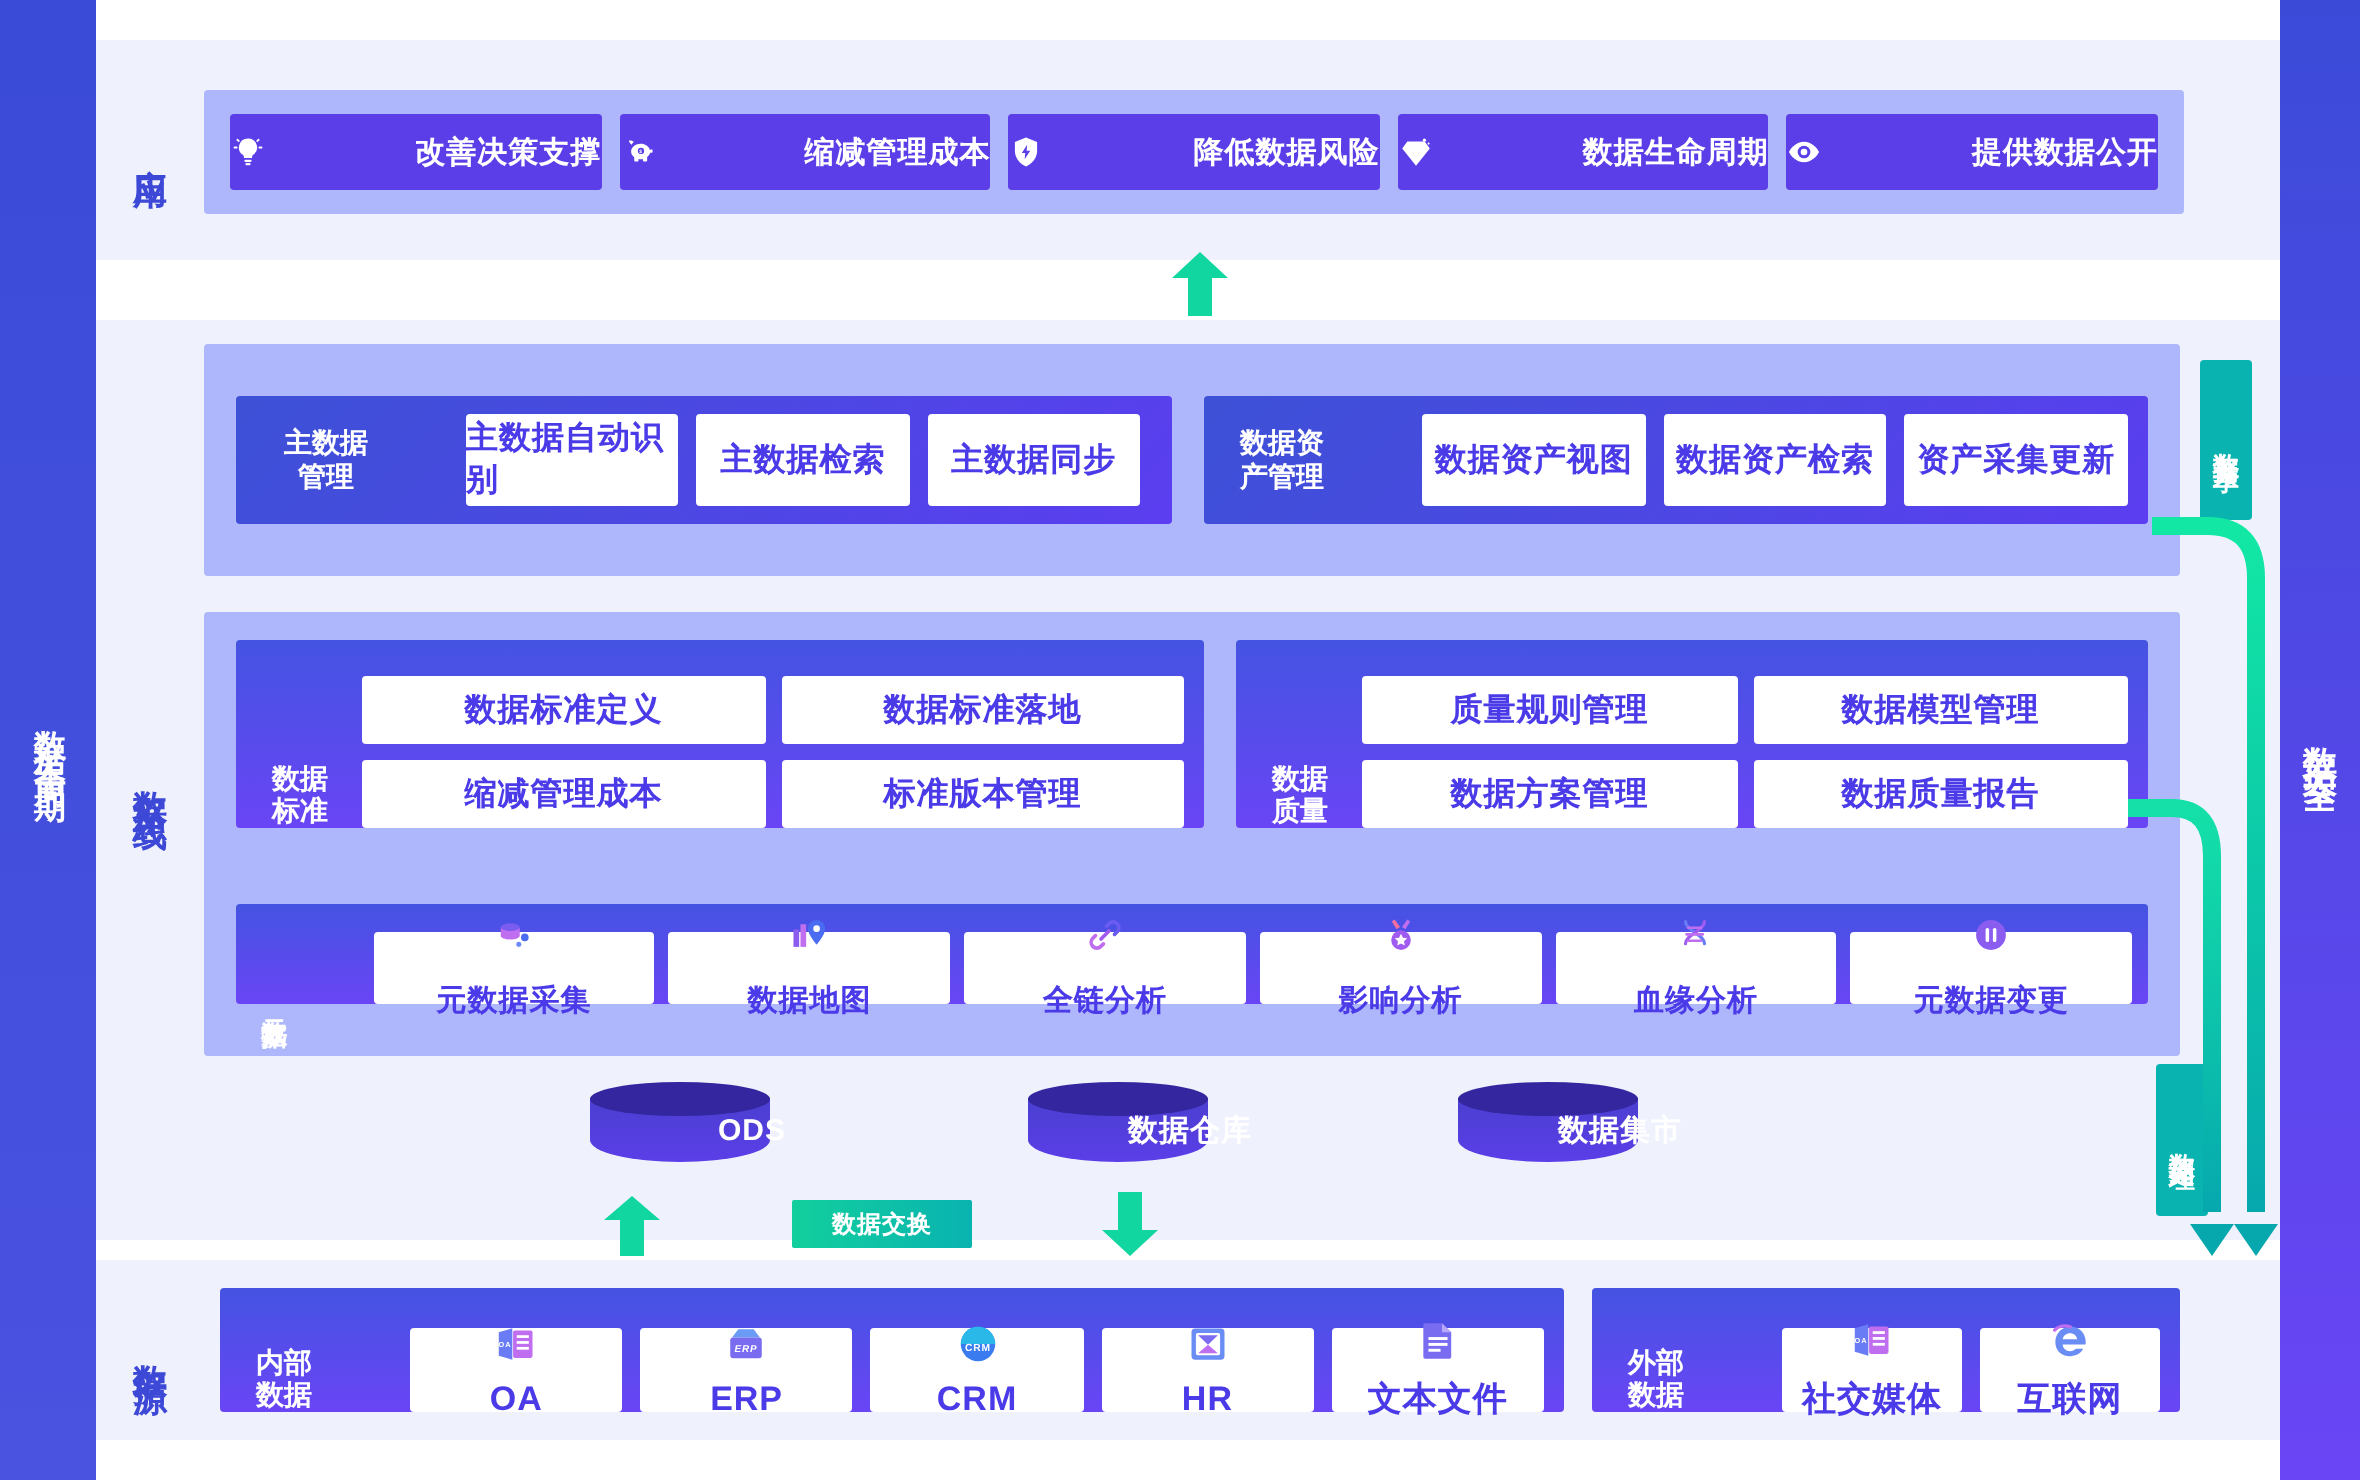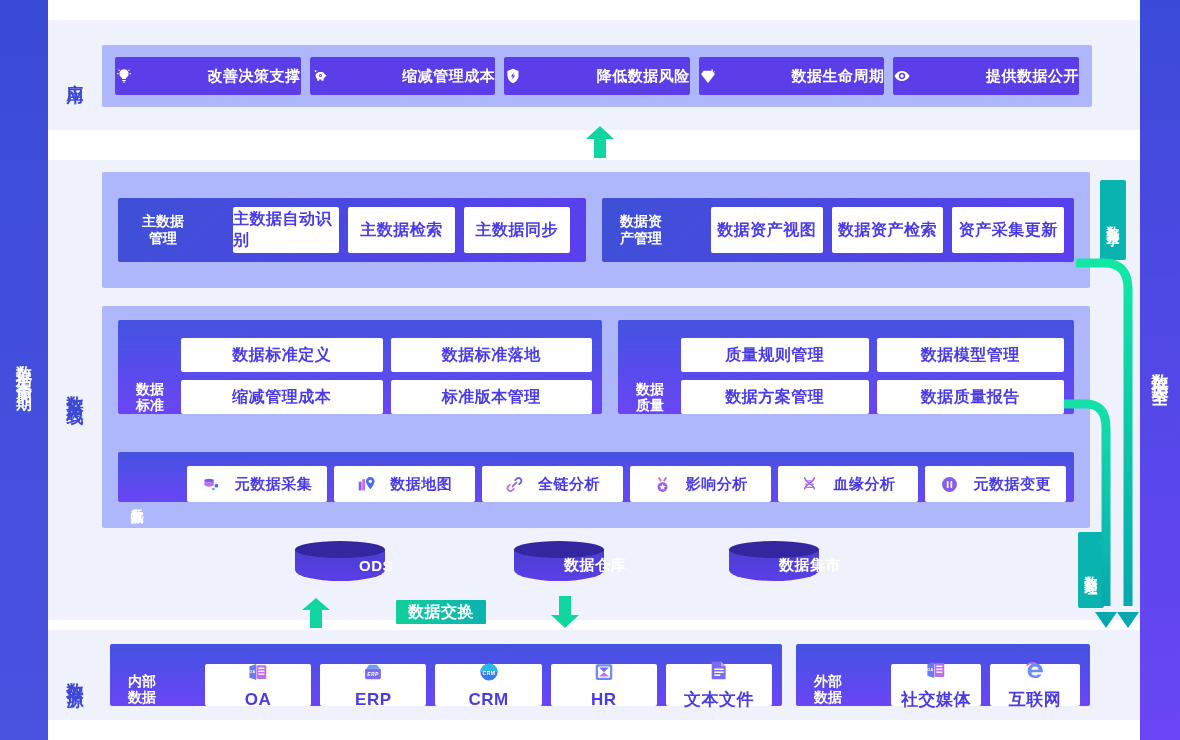--- a/index.html
+++ b/index.html
@@ -95,21 +95,21 @@
     justify-content:center;color:#4a3ae8;font-weight:bold;font-size:16px;
     letter-spacing:.5px;
   }
   .cards-row{flex:1;display:flex;gap:9px;height:46px;margin-left:32px;}
   .cards-grid{
     flex:1;display:grid;grid-template-columns:1fr 1fr;grid-template-rows:1fr 1fr;
     gap:8px;height:76px;
   }
   .cards-row .wcard,.cards-grid .wcard{flex:1;}
   #blk-meta .cards-row{height:36px;gap:7px;}
-  #blk-meta .wcard{font-size:15px;gap:14px;}
+  #blk-meta .wcard{font-size:15px;gap:14px;flex-direction:column;}
   #blk-meta .gi{width:19px;height:19px;flex:0 0 19px;}
 
   
   .teal-tab{
     position:absolute;background:#09b3b0;border-radius:2px;
     display:flex;align-items:center;justify-content:center;
   }
   .teal-tab .rail-text{color:#ffffff;font-size:13px;letter-spacing:2px;font-weight:bold;}
   #tab-share{left:1100px;top:180px;width:26px;height:80px;}
   #tab-proc{left:1078px;top:532px;width:26px;height:76px;}
@@ -135,21 +135,21 @@
   }
   #cyl-ods{left:295px;top:541px;}
   #cyl-dw{left:514px;top:541px;}
   #cyl-dm{left:729px;top:541px;}
 
   
   #ex-badge{
     position:absolute;left:396px;top:600px;width:90px;height:24px;
     background:linear-gradient(90deg,#12cf9d 0%,#09b3b0 100%);
     display:flex;align-items:center;justify-content:center;
-    color:#ffffff;font-size:16px;font-weight:bold;letter-spacing:.5px;border-radius:1px;
+    color:#ffffff;font-size:12px;font-weight:bold;letter-spacing:.5px;border-radius:1px;
   }
   #arrow-up-src{position:absolute;left:302px;top:598px;width:28px;height:30px;}
   #arrow-dn-src{position:absolute;left:551px;top:596px;width:28px;height:32px;}
 
   
   #blk-internal{
     position:absolute;left:110px;top:644px;width:672px;height:62px;
     padding:0 10px;gap:9px;
   }
   #blk-external{

